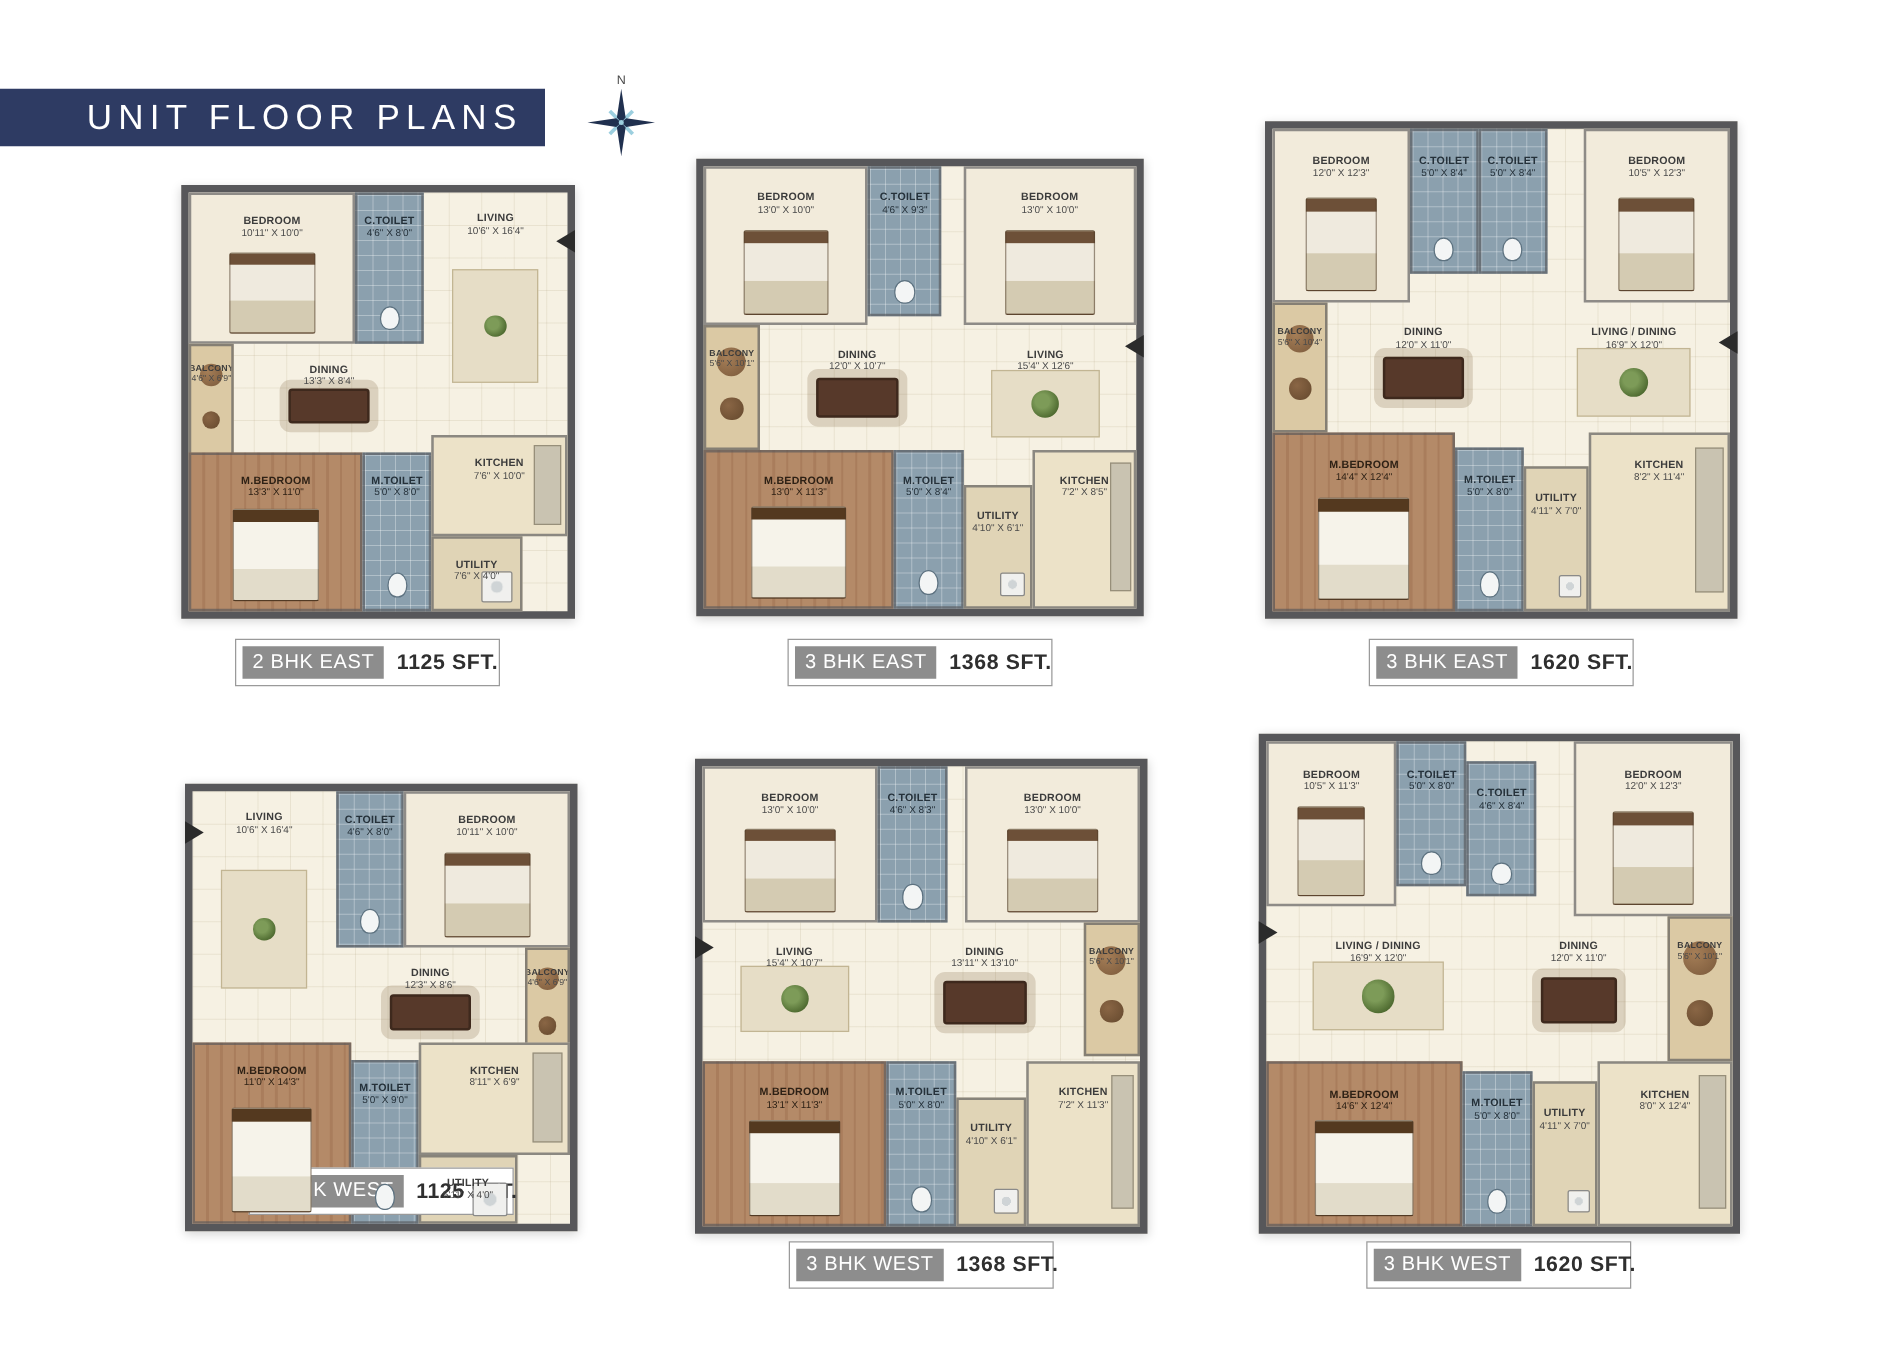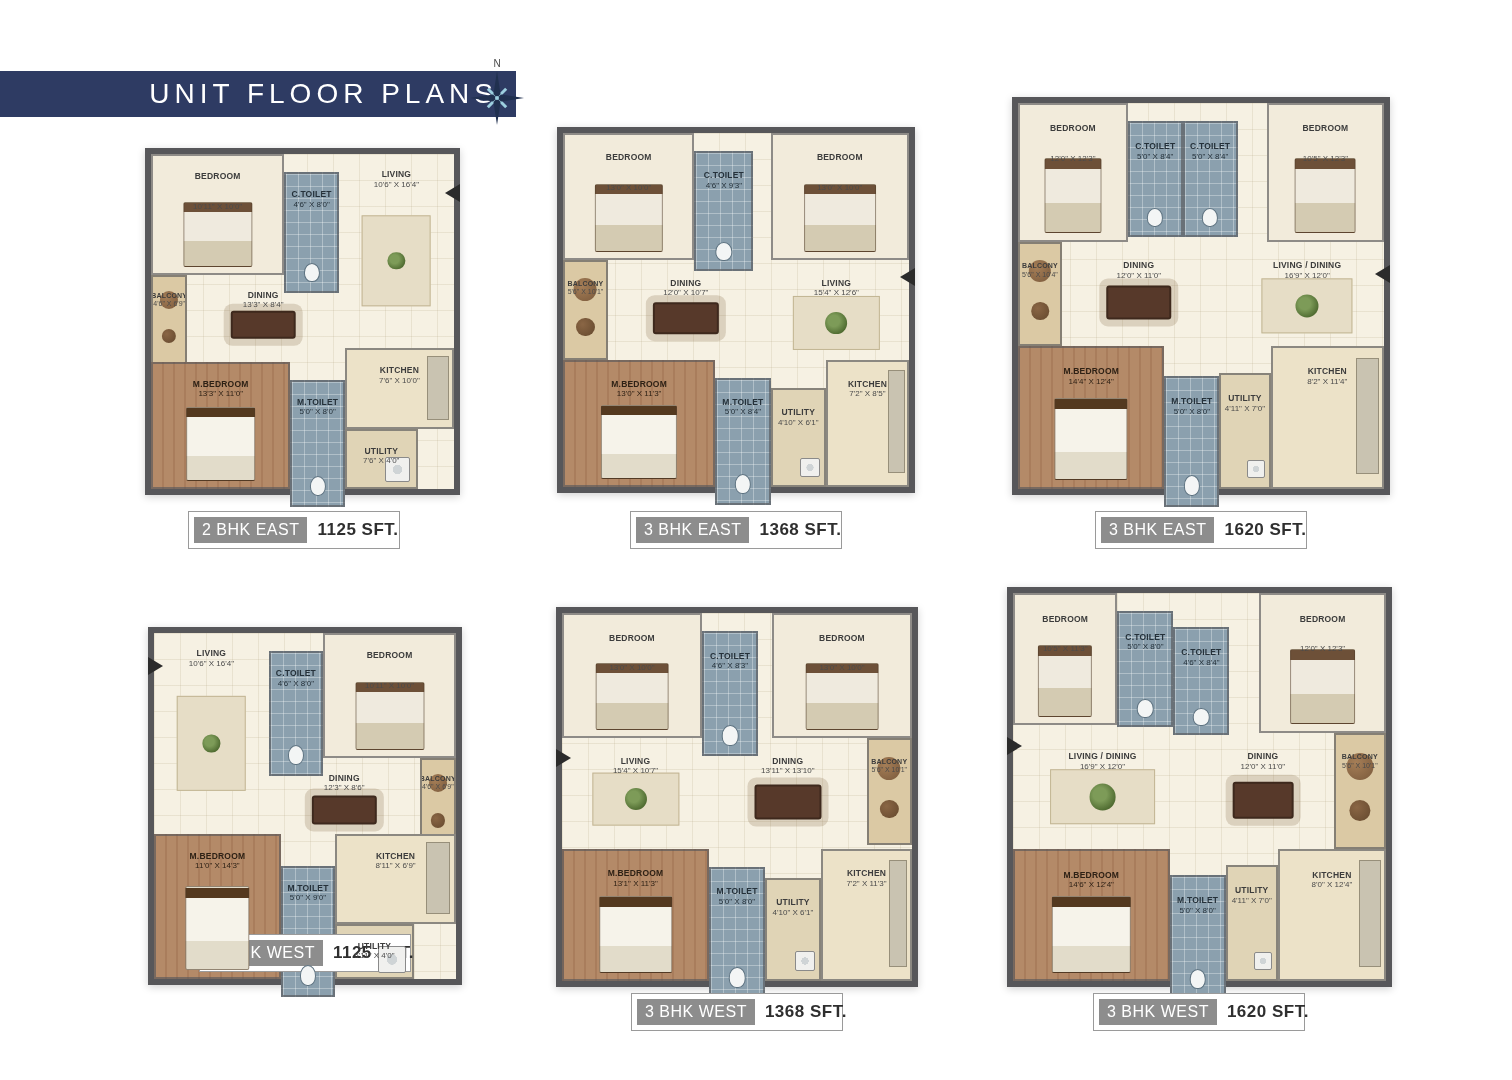--- a/index.html
+++ b/index.html
@@ -2,21 +2,21 @@
 <html style="--banner: #2e3b63; --wall: #57575a; --floor: #f6f1e3; --toilet: #8ba0ae; --wood: #b48a68; --balcony: #dbc9a4; --kitchen: #ece2c8; --badge: #8d8d8d; --compass_dark: #20304f; --compass_light: #9ccfdf;"><head>
 <meta charset="utf-8">
 <style>
   html,body{margin:0;padding:0;}
   body{
     width:1512px;height:1080px;position:relative;overflow:hidden;
     background:#ffffff;font-family:"Liberation Sans",sans-serif;
   }
   
   .banner{
-    position:absolute;left:0;top:71px;width:516px;height:46px;
+    position:absolute;left:0;top:71px;width:436px;height:46px;
     background:var(--banner,#2e3b63);
     display:flex;align-items:center;justify-content:flex-end;
     padding-right:18px;box-sizing:border-box;
     color:#fff;font-size:28px;font-weight:400;letter-spacing:5px;white-space:nowrap;
   }
   .compass{position:absolute;left:468px;top:56px;}
   
   .plan{
     position:absolute;box-sizing:border-box;
     background-color:var(--floor,#f6f1e3);
@@ -35,33 +35,32 @@
   .plan-pos-6{left:1007px;top:587px;width:385px;height:400px}
   
   .room{
     position:absolute;box-sizing:border-box;overflow:hidden;
     border:2px solid rgba(87,87,90,.65);
     display:flex;flex-direction:column;align-items:center;
     padding-top:5%;text-align:center;
   }
   .room-name{position:relative;z-index:2;font-size:8.5px;font-weight:700;color:#3c3c3c;letter-spacing:.2px;line-height:1.25;}
   .room-dims{position:relative;z-index:2;font-size:8px;color:#4b4b4b;line-height:1.25;}
-  .room--bedroom{background:#f2ebdb;gap:20px;}
+  .room--bedroom{background:#f2ebdb;}
   .room--master{
     background:repeating-linear-gradient(90deg,var(--wood,#b48a68) 0 9px,#a97d5c 9px 11px);
     text-align:right;
   }
   .room--master .room-name,.room--master .room-dims{color:#2e2115;}
   .room--toilet{
     background-color:var(--toilet,#8ba0ae);
     background-image:
       linear-gradient(rgba(255,255,255,.32) 1px, transparent 1px),
       linear-gradient(90deg, rgba(255,255,255,.32) 1px, transparent 1px);
     background-size:12px 12px;
-    margin-top:18px;
   }
   .room--toilet .room-name,.room--toilet .room-dims{color:#25313a;}
   .room--balcony{background:var(--balcony,#dbc9a4);}
   .room--balcony .room-name,.room--balcony .room-dims{font-size:7px;}
   .room--kitchen{background:var(--kitchen,#ece2c8);}
   .room--utility{background:#e0d4b6;}
   .room--dining,.room--living{background:transparent;border:none;}
   
   .room--bedroom::before,.room--master::before{
     content:"";position:absolute;z-index:1;bottom:5%;left:50%;transform:translateX(-50%);

